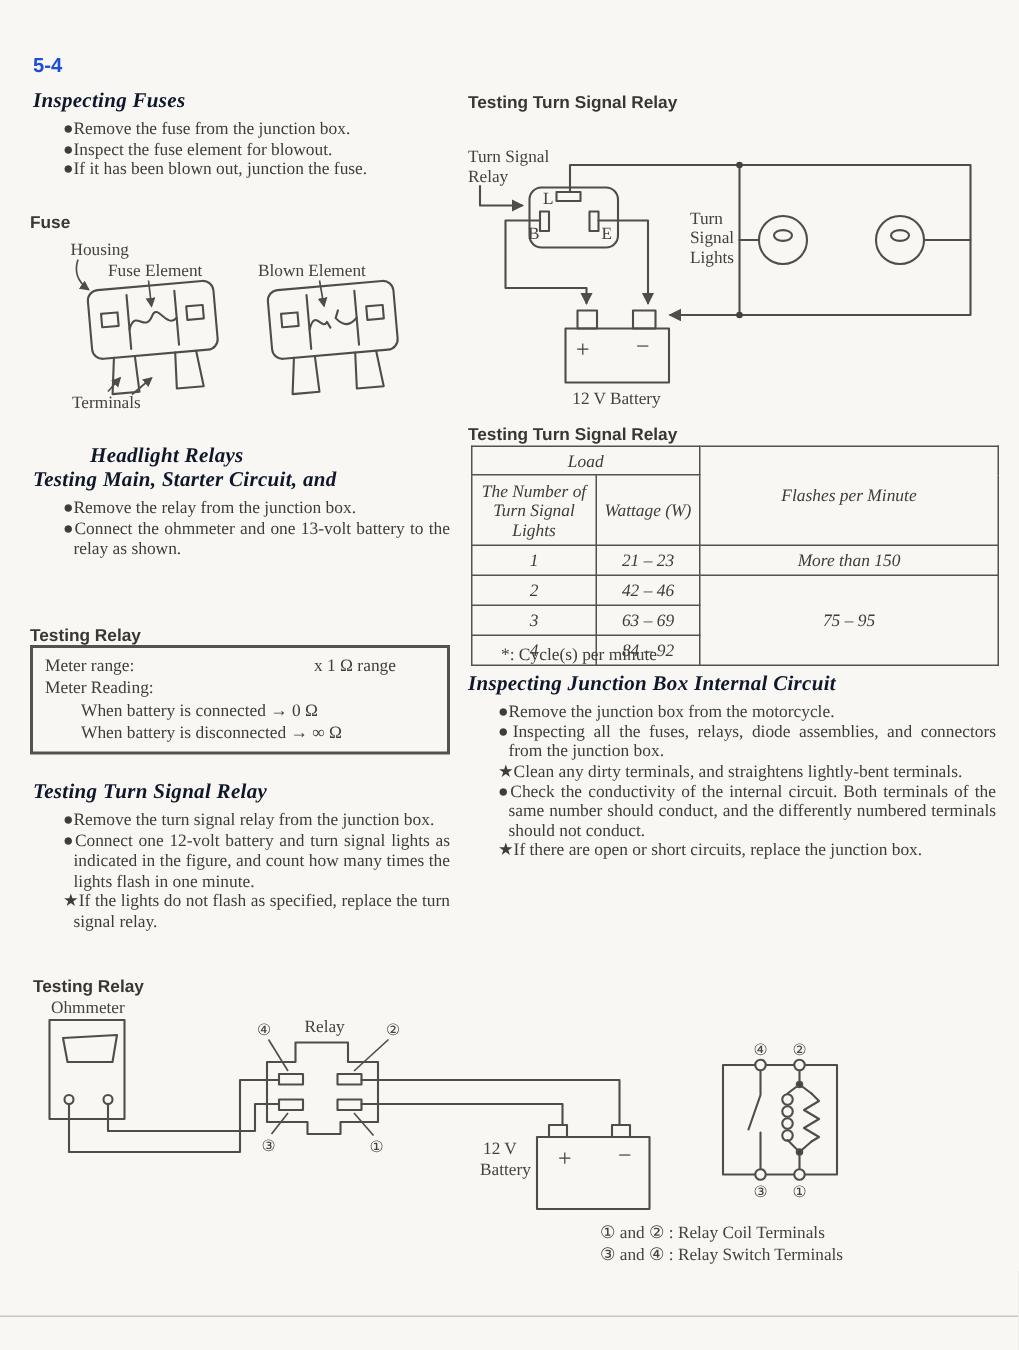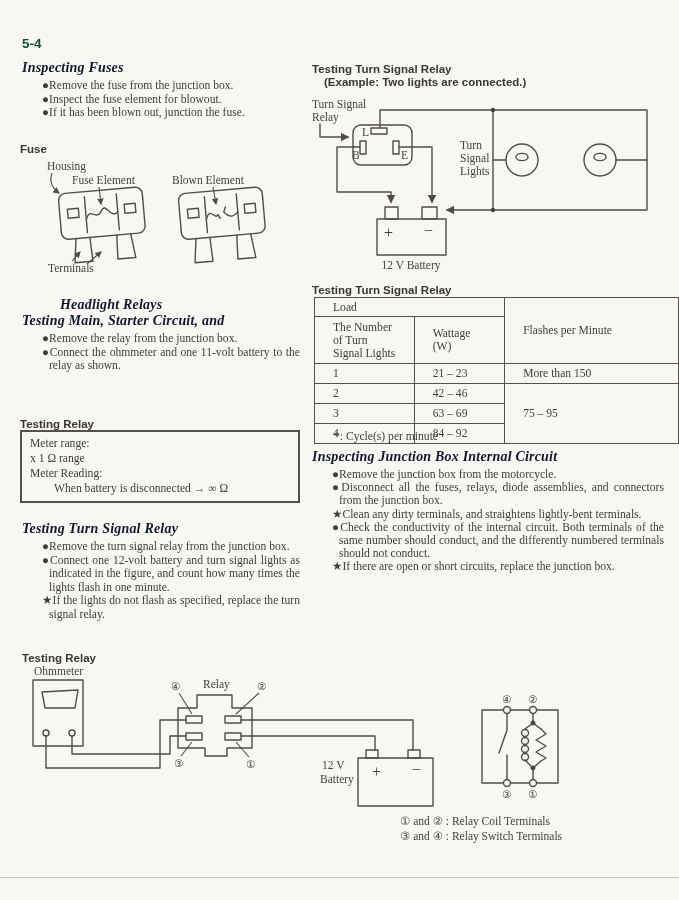--- a/index.html
+++ b/index.html
@@ -1,28 +1,28 @@
 <!DOCTYPE html>
 <html><head>
 <meta charset="utf-8">
 <style>
   html,body{margin:0;padding:0;background:#e8e6e2;}
   .page{position:relative;width:679px;height:900px;background:#f8f7f4;overflow:hidden;
         color:#3e3b36;font-family:"Liberation Serif","DejaVu Serif",serif;}
   .abs{position:absolute;}
-  .pagenum{font:700 13.5px/16px "Liberation Sans","DejaVu Sans",sans-serif;color:#14532d;}
+  .pagenum{font:700 13.5px/16px "Liberation Sans","DejaVu Sans",sans-serif;color:#1d4ed8;}
   .hd{font-style:italic;font-weight:700;font-size:14px;line-height:16px;color:#0f172a;letter-spacing:.2px;}
   .lbl{font:700 11.5px/14px "Liberation Sans","DejaVu Sans",sans-serif;color:#3a3732;}
   .bl{font-size:11.6px;line-height:13.6px;text-align:justify;color:#403d38;margin-left:20px;}
   .b{padding-left:7px;text-indent:-7px;}
   .specbox{border:2px solid #55524c;padding:4px 8px 5px 8px;font-size:11.6px;line-height:15px;color:#403d38;}
-  .specrow{display:flex;justify-content:space-between;padding-right:26px;flex-direction:column;}
+  .specrow{display:flex;justify-content:space-between;padding-right:26px;}
   .ind{padding-left:24px;}
   table.flash{border-collapse:collapse;font-size:11.6px;color:#403d38;background:transparent;}
-  table.flash td{border:1.4px solid #55524c;text-align:left;padding:1px 18px;}
+  table.flash td{border:1.4px solid #55524c;text-align:center;padding:1px 3px;font-style:italic;}
   td.h-lights{text-align:left;padding-left:8px;width:76px;}
   td.c2{width:62px;}
   td.c3{width:192px;}
   .fig text{fill:#45423c;font-size:11.5px;font-family:"Liberation Serif","DejaVu Serif",serif;}
   .fig text.big{font-size:16px;}
   .fig text.circ{font-size:10.5px;font-family:"DejaVu Sans",sans-serif;}
   .fig .wire{stroke:#504d47;stroke-width:1.4;fill:none;stroke-linejoin:round;stroke-linecap:round;}
   .fig .thin{stroke:#504d47;stroke-width:1.1;fill:none;}
   .rule{background:#c9c6c0;}
 </style>
@@ -84,45 +84,45 @@
       <path d="M14,46 L11,70 L29,70 L28,46"></path>
       <path d="M55,46 L54,70 L72,70 L69,46"></path>
     </g>
   </svg>
 
   <section class="abs" style="left:22px;top:297px;width:278px">
     <div class="hd" style="padding-left:38px">Headlight Relays</div>
     <div class="hd">Testing Main, Starter Circuit, and</div>
     <div class="bl" style="margin-top:3px">
       <div class="b"><span>●</span><span>Remove the relay from the junction box.</span></div>
-      <div class="b"><span>●</span><span>Connect the ohmmeter and one 11-volt battery to the relay as shown.</span></div>
+      <div class="b"><span>●</span><span>Connect the ohmmeter and one 13-volt battery to the relay as shown.</span></div>
     </div>
   </section>
 
   <div class="abs lbl" style="left:20px;top:417px">Testing Relay</div>
   <div class="abs specbox" style="left:20px;top:430px;width:260px">
     <div class="specrow">
       <span>Meter range:</span>
       <span>x 1 Ω range</span>
     </div>
     <div>Meter Reading:</div>
+    <div class="ind">When battery is connected → 0 Ω</div>
     <div class="ind">When battery is disconnected → ∞ Ω</div>
   </div>
 
   <section class="abs" style="left:22px;top:521px;width:278px">
     <div class="hd">Testing Turn Signal Relay</div>
     <div class="bl" style="margin-top:3px">
       <div class="b"><span>●</span><span>Remove the turn signal relay from the junction box.</span></div>
       <div class="b"><span>●</span><span>Connect one 12-volt battery and turn signal lights as indicated in the figure, and count how many times the lights flash in one minute.</span></div>
       <div class="b"><span>★</span><span>If the lights do not flash as specified, replace the turn signal relay.</span></div>
     </div>
   </section>
 
   <div class="abs lbl" style="left:312px;top:62px">Testing Turn Signal Relay</div>
-  <div class="abs lbl" style="left:324px;top:75px">(Example: Two lights are connected.)</div>
 
   <svg class="abs fig" style="left:310px;top:92px" width="369" height="192" viewBox="0 0 369 192">
     <defs>
       <marker id="arC" markerWidth="7" markerHeight="7" refX="5" refY="3" orient="auto">
           <path d="M0,0 L6,3 L0,6 Z" fill="#504d47"></path>
         </marker>
     </defs>
     <g class="wire">
       <path d="M70,36 V18 H337 V118 H137" marker-end="url(#arC)"></path>
       <path d="M183,18 V118"></path>
@@ -200,21 +200,21 @@
       </tr>
     </tbody>
   </table>
 
   <div class="abs bl" style="left:314px;top:430px">*: Cycle(s) per minute</div>
 
   <section class="abs" style="left:312px;top:449px;width:352px">
     <div class="hd">Inspecting Junction Box Internal Circuit</div>
     <div class="bl" style="margin-top:3px;line-height:13.2px">
       <div class="b"><span>●</span><span>Remove the junction box from the motorcycle.</span></div>
-      <div class="b"><span>●</span><span>Disconnect all the fuses, relays, diode assemblies, and connectors from the junction box.</span></div>
+      <div class="b"><span>●</span><span>Inspecting all the fuses, relays, diode assemblies, and connectors from the junction box.</span></div>
       <div class="b"><span>★</span><span>Clean any dirty terminals, and straightens lightly-bent terminals.</span></div>
       <div class="b"><span>●</span><span>Check the conductivity of the internal circuit.  Both terminals of the same number should conduct, and the differently numbered terminals should not conduct.</span></div>
       <div class="b"><span>★</span><span>If there are open or short circuits, replace the junction box.</span></div>
     </div>
   </section>
 
   <div class="abs lbl" style="left:22px;top:651px">Testing Relay</div>
 
   <svg class="abs fig" style="left:20px;top:664px" width="650" height="190" viewBox="0 0 650 190">
     <g class="wire">

